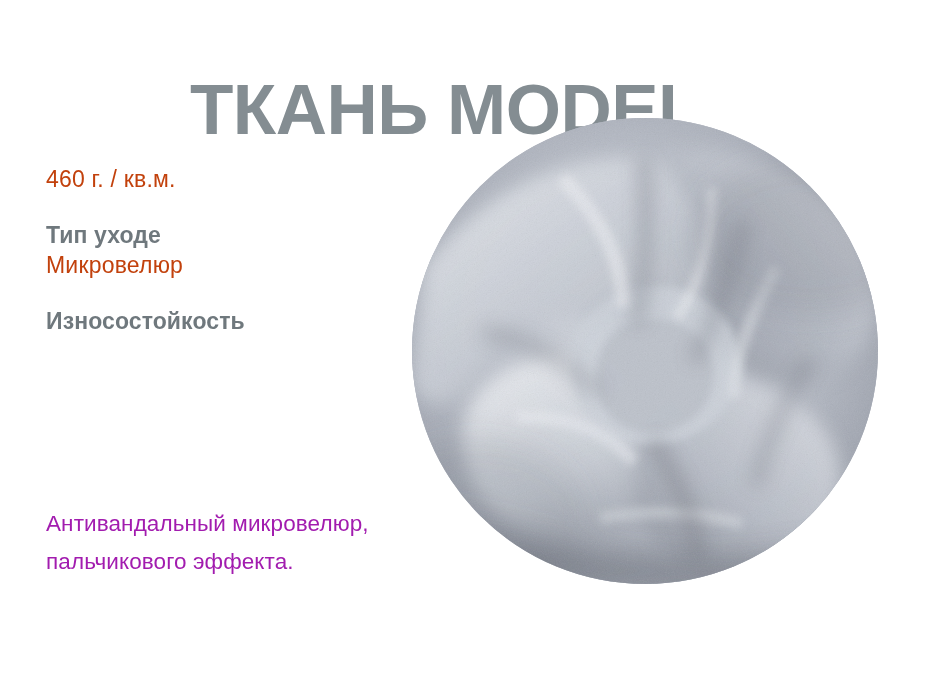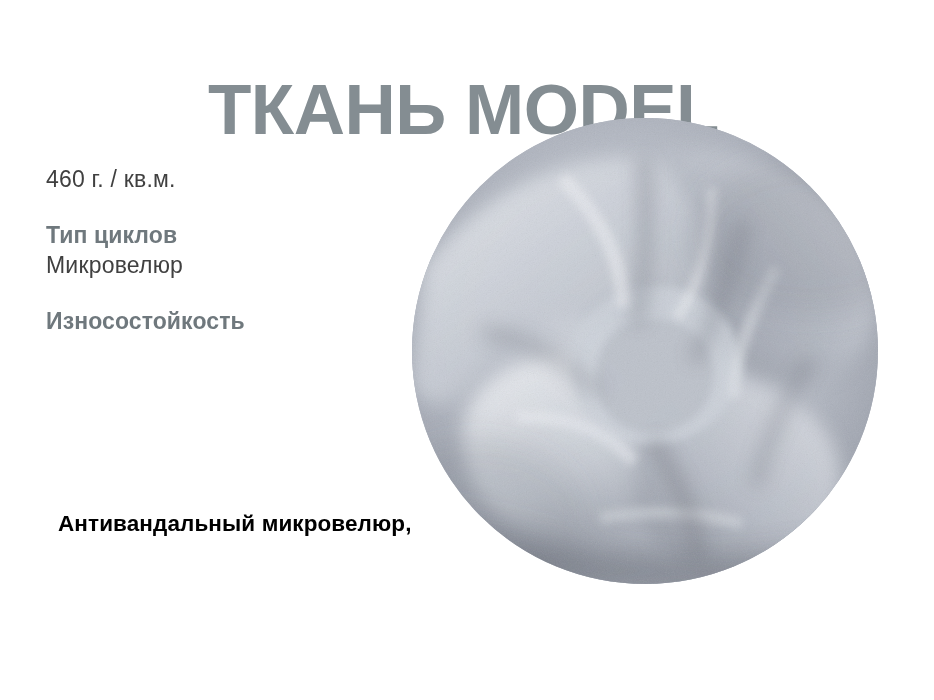--- a/index.html
+++ b/index.html
@@ -17,21 +17,21 @@
     position: relative;
     width: 934px;
     height: 700px;
     background: #ffffff;
     overflow: hidden;
   }
 
   
   .title {
     position: absolute;
-    left: 208px;
+    left: 190px;
     top: 24px;
     width: 560px;
     font-size: 71px;
     font-weight: 700;
     letter-spacing: -0.5px;
     line-height: 1.08;
     color: #848d92;
     white-space: nowrap;
   }
 
@@ -51,36 +51,35 @@
     font-size: 23px;
     font-weight: 700;
     line-height: 1.30;
     color: #6f787d;
     letter-spacing: 0.1px;
   }
   .spec-value {
     font-size: 23px;
     font-weight: 400;
     line-height: 1.33;
-    color: #404040;
+    color: #c2410c;
     letter-spacing: 0.2px;
   }
 
   
   .description {
     position: absolute;
     left: 46px;
     top: 482px;
     width: 400px;
     font-size: 22.5px;
-    font-weight: 700;
+    font-weight: 400;
     line-height: 38px;
-    color: #000000;
+    color: #a21caf;
     letter-spacing: 0.1px;
-    margin-left: 12px;
   }
   .description .desc-line { display: block; white-space: nowrap; }
 
   
   .fabric-circle {
     position: absolute;
     left: 412px;
     top: 118px;
     width: 466px;
     height: 466px;
@@ -101,32 +100,33 @@
 
   <h1 class="title">ТКАНЬ MODEL</h1>
 
   <div class="specs">
 
     <div class="spec-block">
       <div class="spec-value">460 г. / кв.м.</div>
     </div>
 
     <div class="spec-block">
-      <div class="spec-label">Тип циклов</div>
+      <div class="spec-label">Тип уходе</div>
       <div class="spec-value">Микровелюр</div>
     </div>
 
     <div class="spec-block">
       <div class="spec-label">Износостойкость</div>
     </div>
 
   </div>
 
   <p class="description">
     <span class="desc-line">Антивандальный микровелюр,</span>
+    <span class="desc-line">пальчикового эффекта.</span>
   </p>
 
   <div class="fabric-circle">
     <svg viewBox="0 0 466 466" preserveAspectRatio="xMidYMid slice" aria-hidden="true">
       <defs>
         <radialGradient id="gBase" cx="48%" cy="44%" r="72%">
           <stop offset="0%" stop-color="#d6dae1"></stop>
           <stop offset="45%" stop-color="#bdc2cc"></stop>
           <stop offset="80%" stop-color="#9ea3ae"></stop>
           <stop offset="100%" stop-color="#7f848f"></stop>

